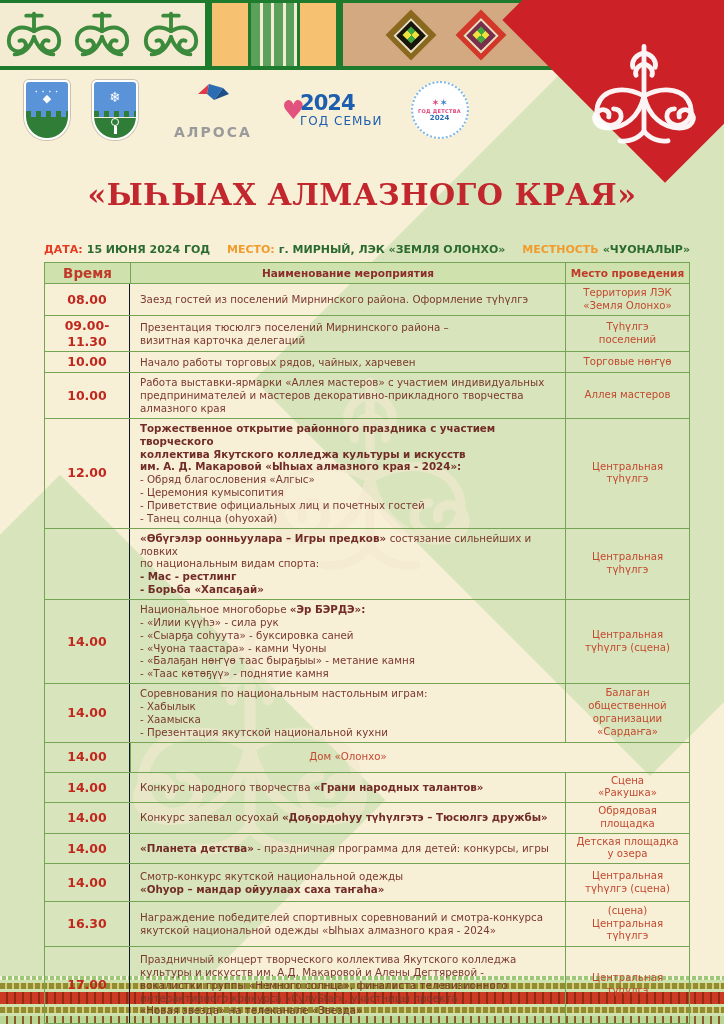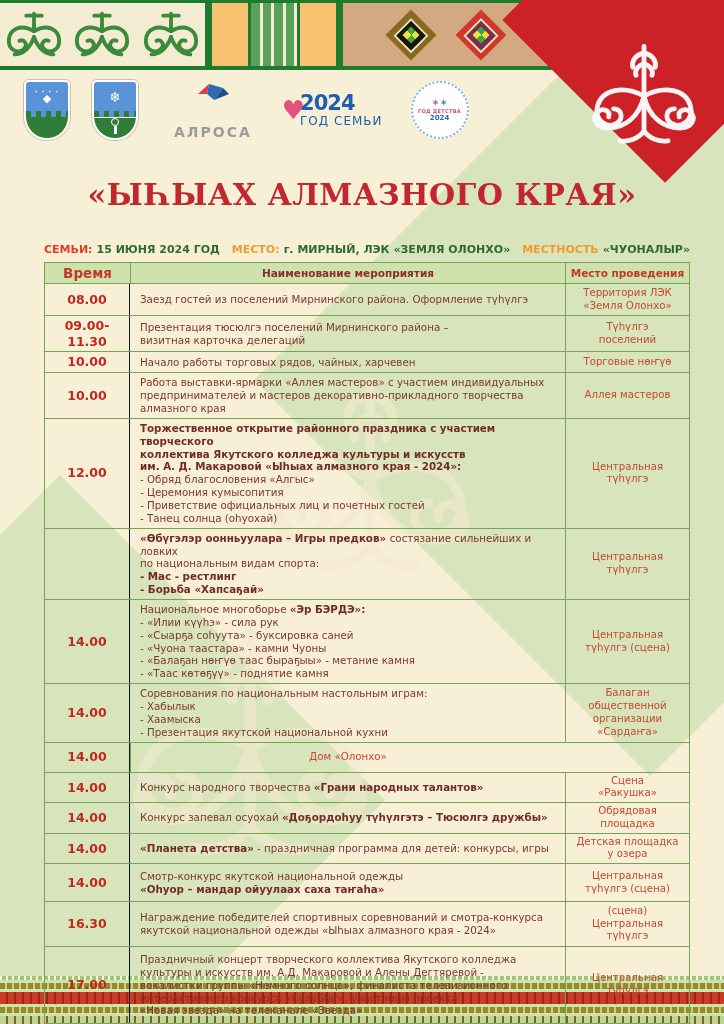--- a/index.html
+++ b/index.html
@@ -239,21 +239,21 @@
       <div class="child-figs"><span class="f1">✶</span><span class="f2">✶</span></div>
       <div class="child-cap">ГОД ДЕТСТВА</div>
       <div class="child-year">2024</div>
     </div>
   </div>
 
   <div class="title">«ЫҺЫАХ АЛМАЗНОГО КРАЯ»</div>
 
   <div class="info">
     <span>
-      <span class="lab-red">СЕМЬИ:</span><span class="val">15 ИЮНЯ 2024 ГОД</span>
+      <span class="lab-red">ДАТА:</span><span class="val">15 ИЮНЯ 2024 ГОД</span>
     </span>
     <span>
       <span class="lab-orange">МЕСТО:</span><span class="val">г. МИРНЫЙ, ЛЭК «ЗЕМЛЯ ОЛОНХО»</span>
     </span>
     <span>
       <span class="lab-orange">МЕСТНОСТЬ</span><span class="val">«ЧУОНАЛЫР»</span>
     </span>
   </div>
 
   <div class="table">

